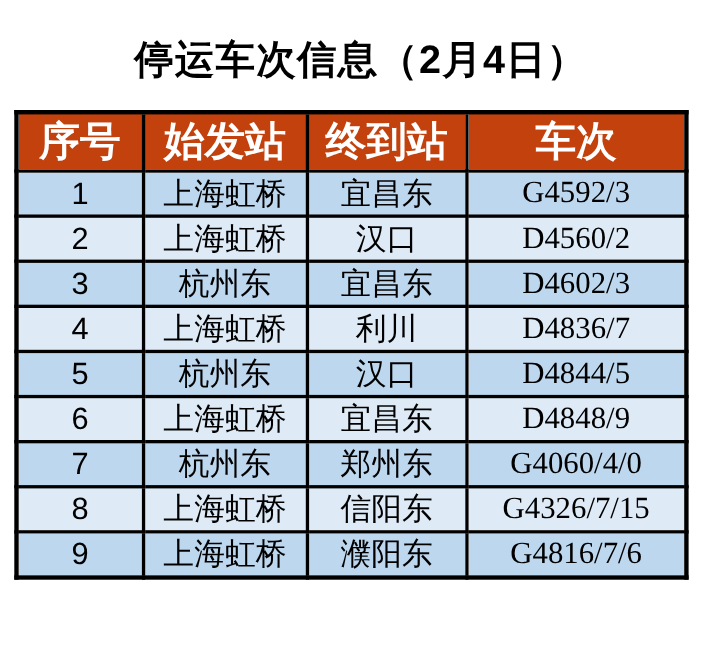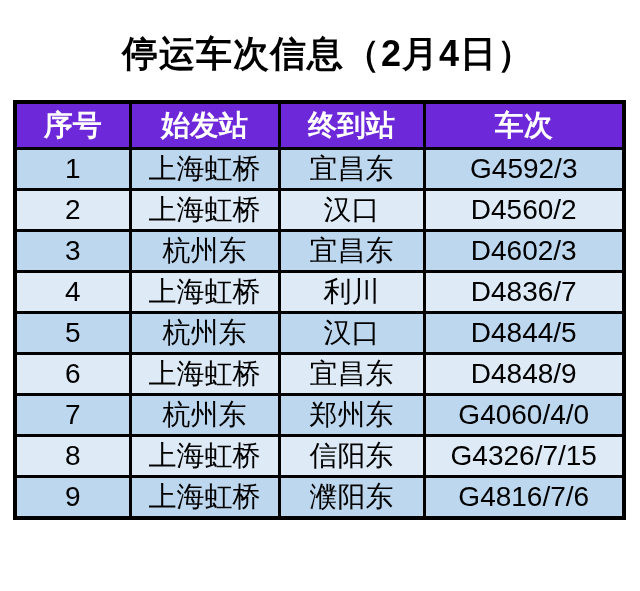--- a/index.html
+++ b/index.html
@@ -40,41 +40,41 @@
   table.stop-table th,
   table.stop-table td {
     border: 3px solid #000000;
     text-align: center;
     vertical-align: middle;
     padding: 0;
     overflow: hidden;
     white-space: nowrap;
   }
   table.stop-table th {
-    background: #6d28d9;
+    background: #c2410c;
     color: #ffffff;
-    font-size: 29px;
+    font-size: 37px;
     font-weight: 700;
     height: 43px;
     font-family: Liberation Serif, serif;
   }
   table.stop-table td {
     font-size: 28px;
     font-weight: 500;
     color: #000000;
     height: 38px;
   }
   table.stop-table tr.odd td  { background: #BDD7EE; }
   table.stop-table tr.even td { background: #DEEBF7; }
   col.c-seq    { width: 115px; }
   col.c-origin { width: 149px; }
   col.c-dest   { width: 145px; }
   col.c-train  { width: 200px; }
   td.train-no {
-    font-family: Liberation Sans, sans-serif;
+    font-family: Liberation Serif, serif;
     font-weight: 400;
     letter-spacing: 0px;
   }
 </style>
 </head>
 <body>
 
 <h1 class="page-title">停运车次信息（2月4日）</h1>
 
 <table class="stop-table">

